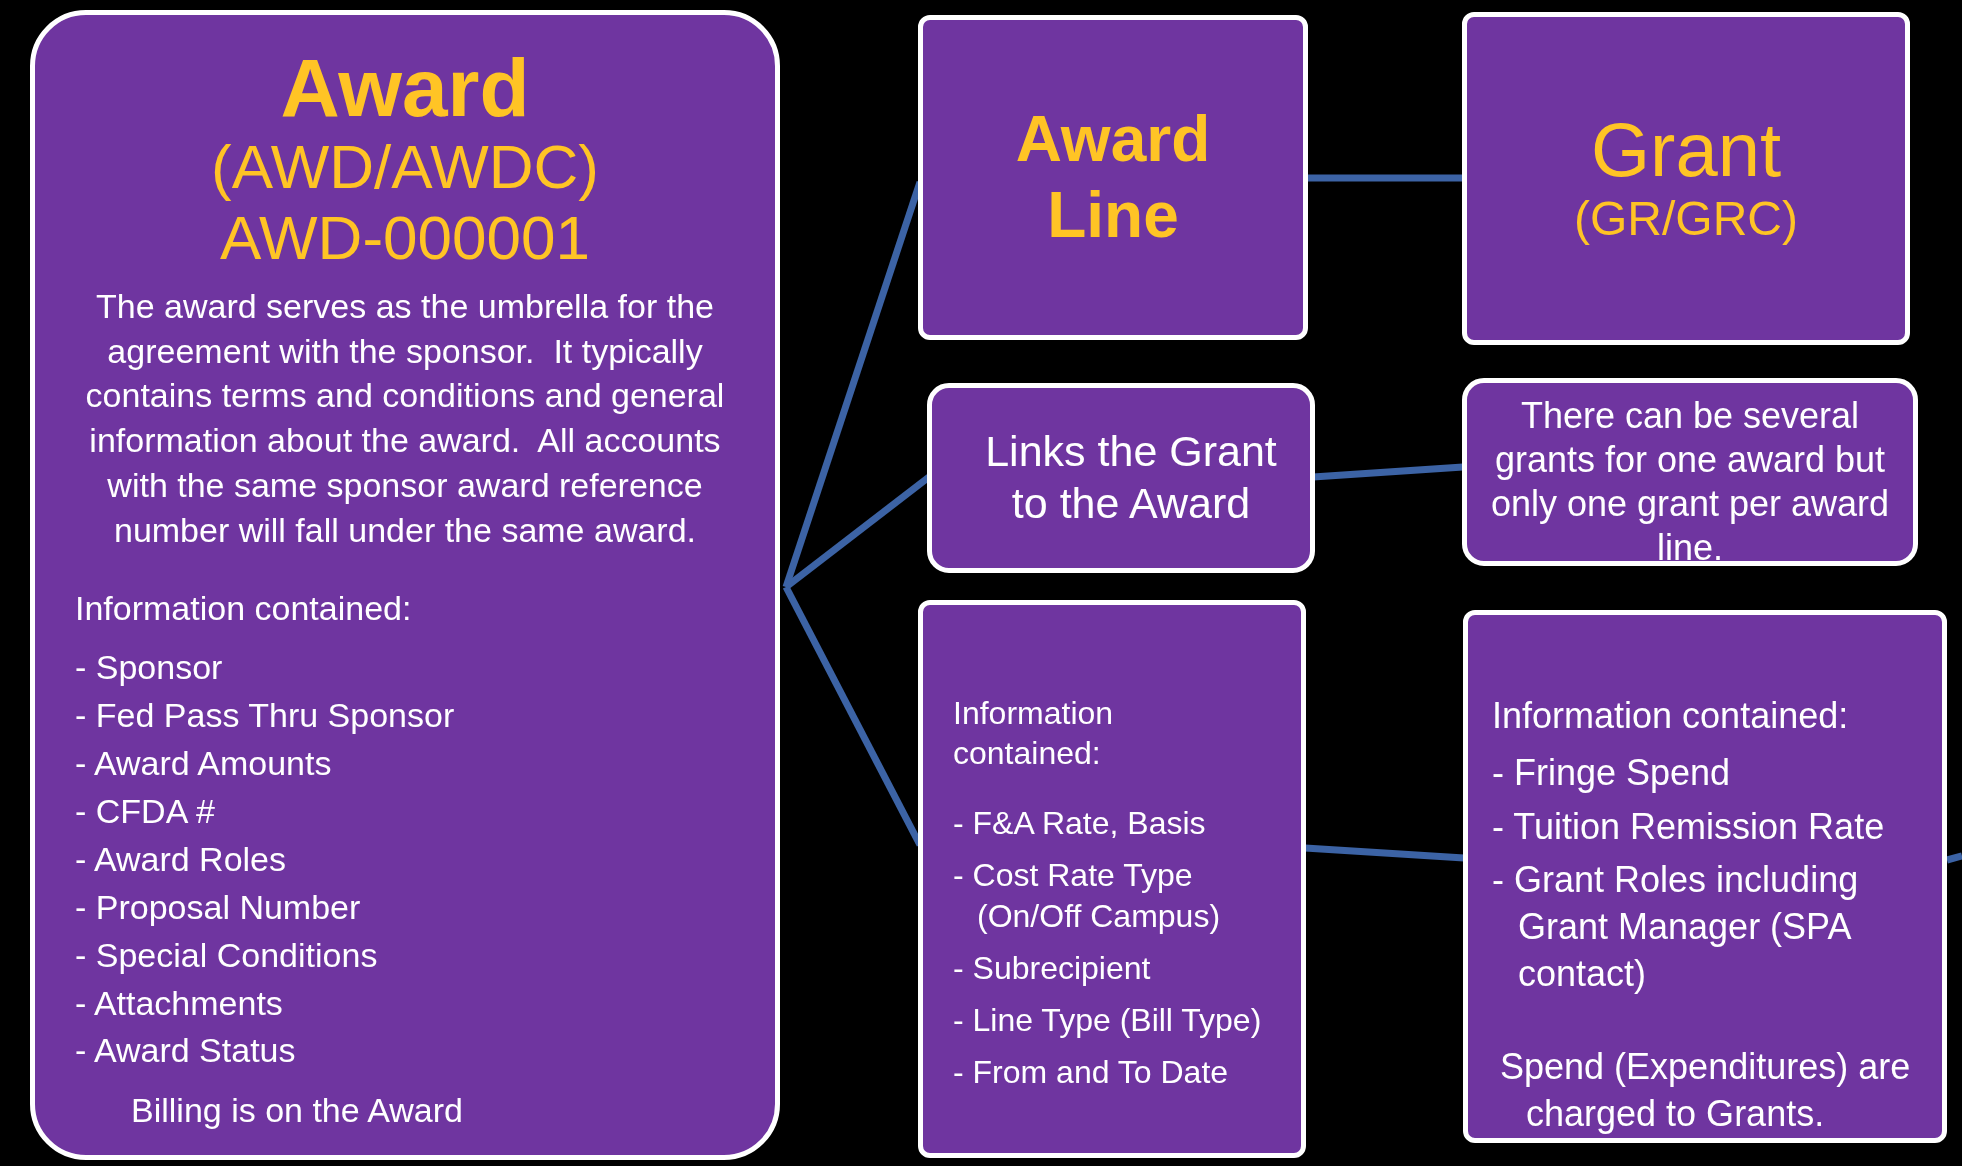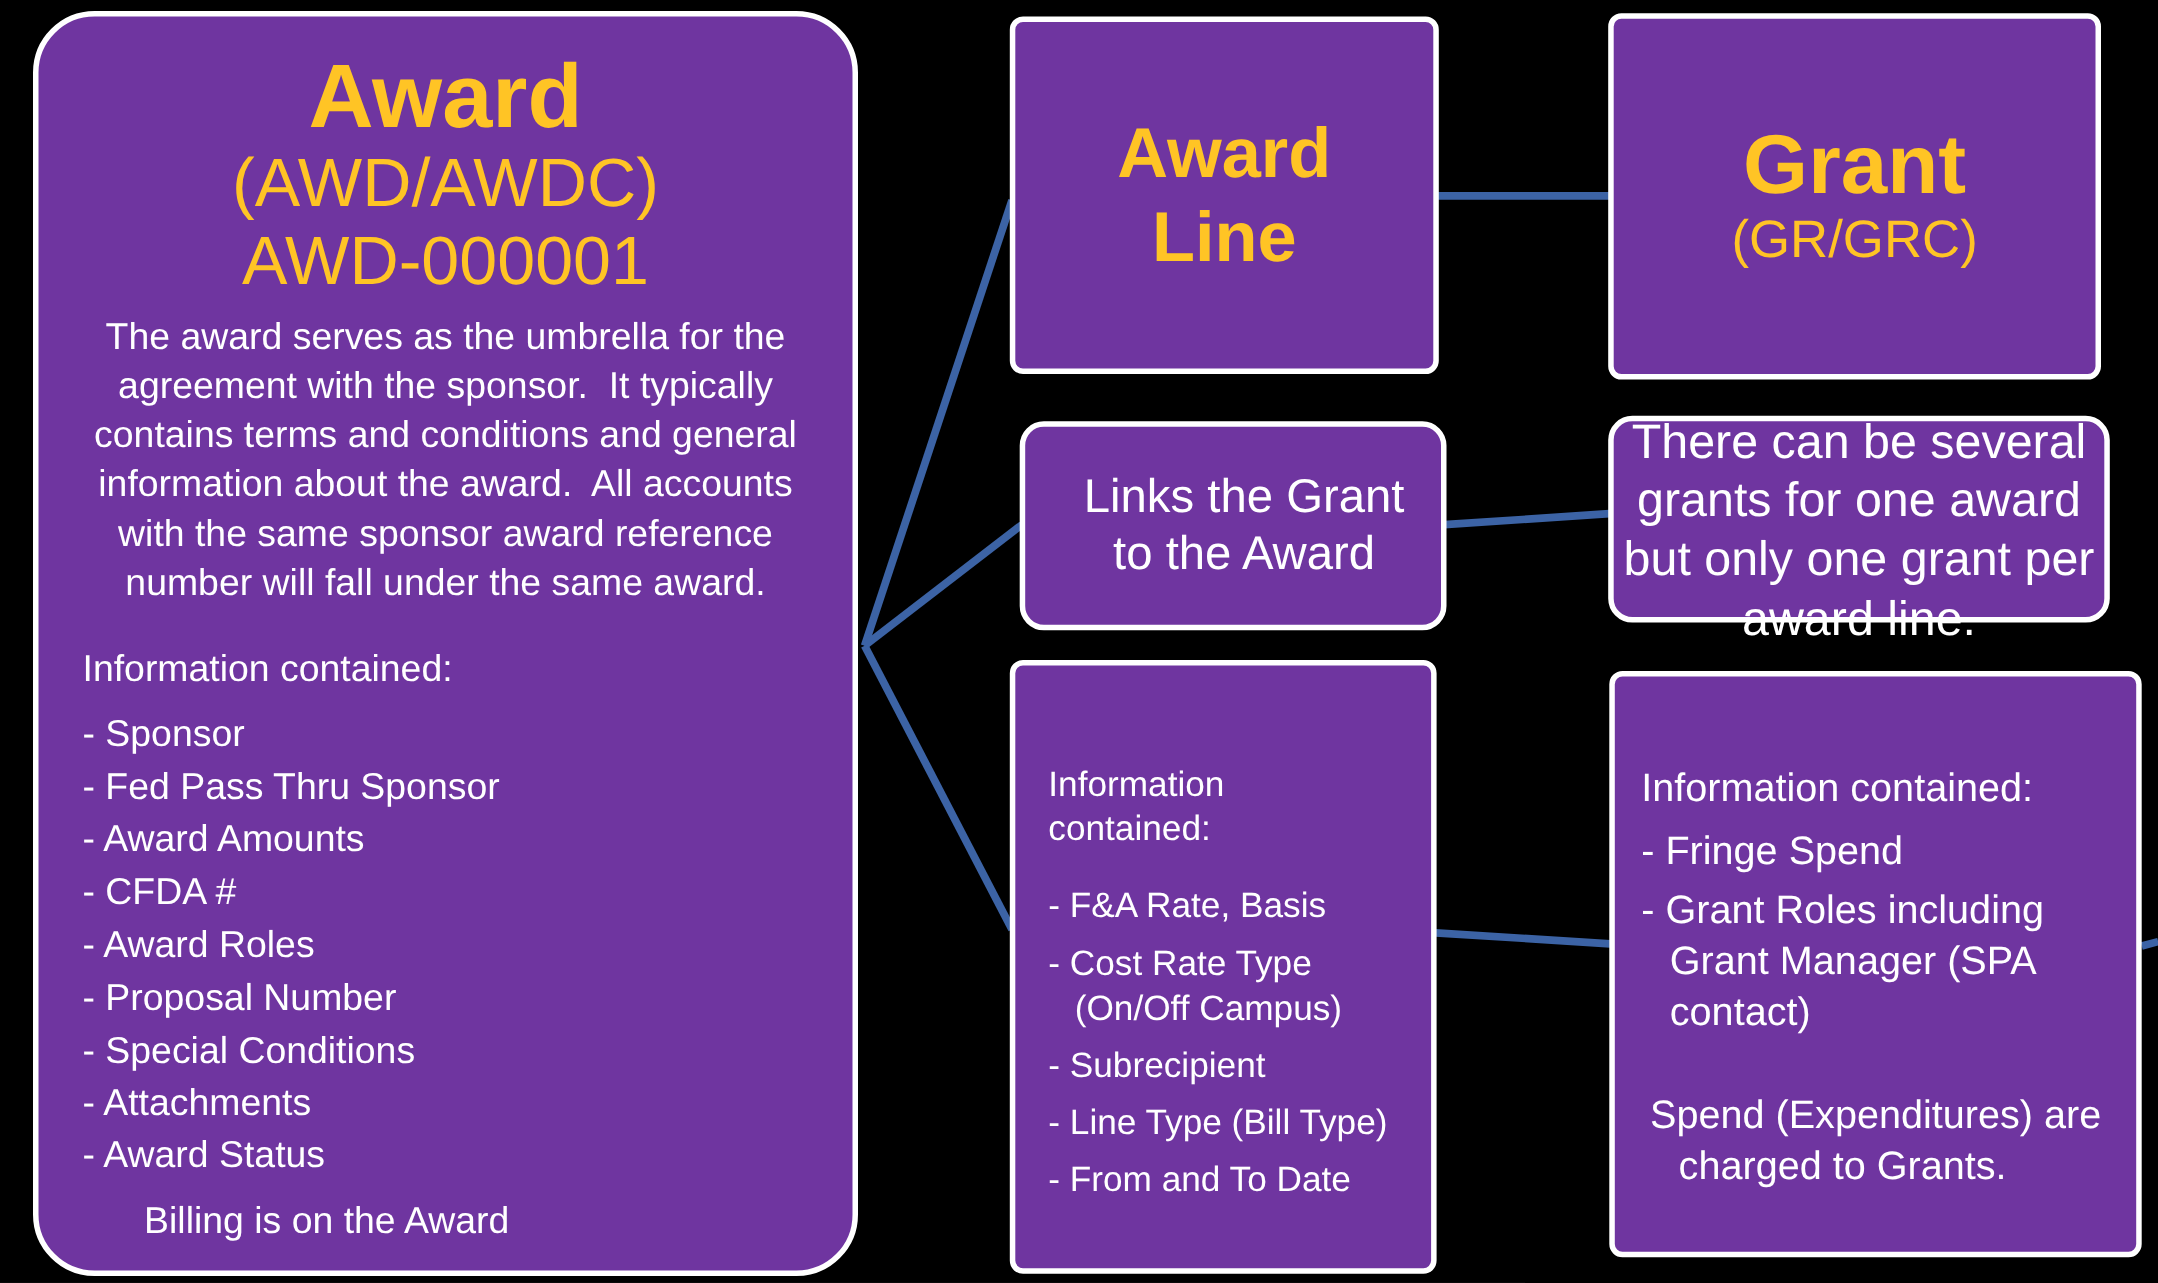--- a/index.html
+++ b/index.html
@@ -59,25 +59,25 @@
   .midinfo-box { left:918px; top:600px; width:388px; height:558px; padding:88px 14px 20px 30px; }
   .midinfo-label { font-size:32px; line-height:1.25; max-width:230px; }
   .mid-list { list-style:none; margin-top:30px; }
   .mid-list li {
     font-size:32px; line-height:1.28; margin-bottom:11px;
     padding-left:24px; text-indent:-24px;
   }
 
   
   .grant-box { left:1462px; top:12px; width:448px; height:333px; }
-  .grant-title { font-size:76px; font-weight:bold; line-height:1.05; }
+  .grant-title { font-size:76px; font-weight:normal; line-height:1.05; }
   .grant-sub   { font-size:48px; line-height:1.2; }
 
   .several-box { left:1462px; top:378px; width:456px; height:188px; }
-  .several-text { font-size:44px; line-height:1.22; width:434px;margin-top:20px; }
+  .several-text { font-size:36px; line-height:1.22; width:434px;margin-top:20px; }
 
   .grantinfo-box { left:1463px; top:610px; width:484px; height:533px; padding:78px 18px 20px 24px; }
   .grantinfo-label { font-size:36px; line-height:1.3; }
   .grant-list { list-style:none; margin-top:10px; }
   .grant-list li {
     font-size:36px; line-height:1.3; margin-bottom:7px;
     padding-left:26px; text-indent:-26px;
   }
   .grant-foot {
     font-size:36px; line-height:1.3; margin-top:46px;
@@ -144,18 +144,19 @@
   </div>
 
   <div class="box r-small several-box center-flex">
     <div class="several-text">There can be several grants for one award but only one grant per award line.</div>
   </div>
 
   <div class="box r-med grantinfo-box">
     <div class="grantinfo-label">Information contained:</div>
     <ul class="grant-list">
       <li>- Fringe Spend</li>
+      <li>- Tuition Remission Rate</li>
       <li>- Grant Roles including Grant Manager (SPA contact)</li>
     </ul>
     <div class="grant-foot">Spend (Expenditures) are charged to Grants.</div>
   </div>
 
 </div>
 
 </body></html>

